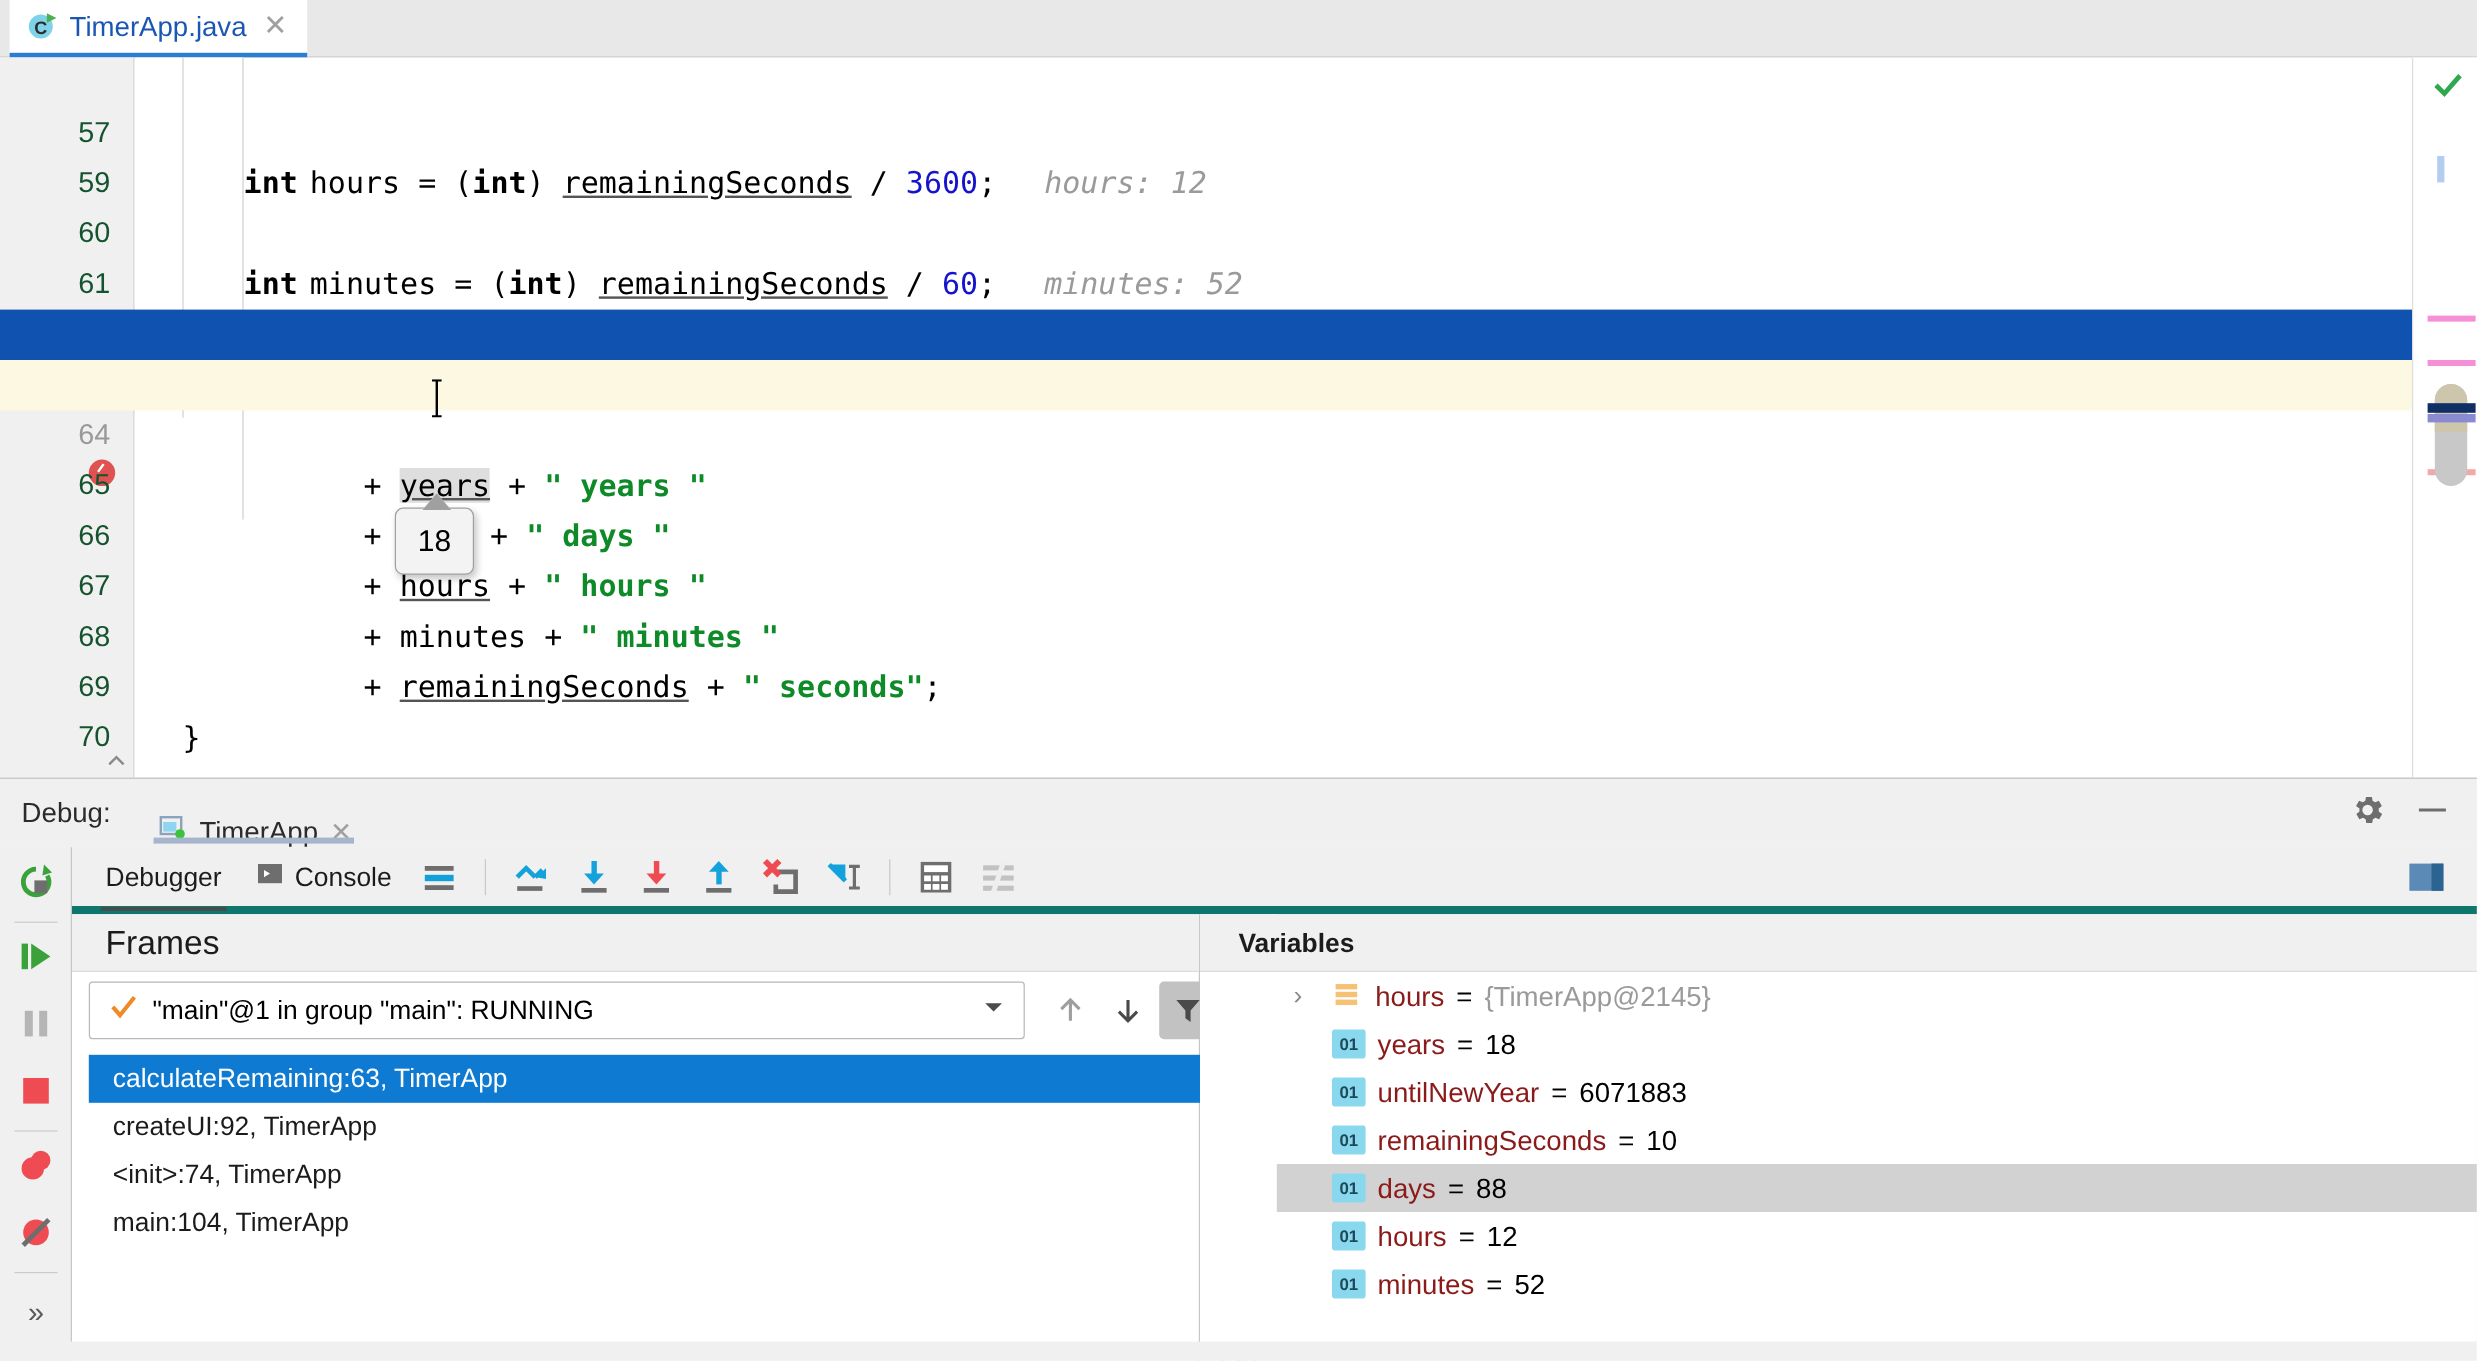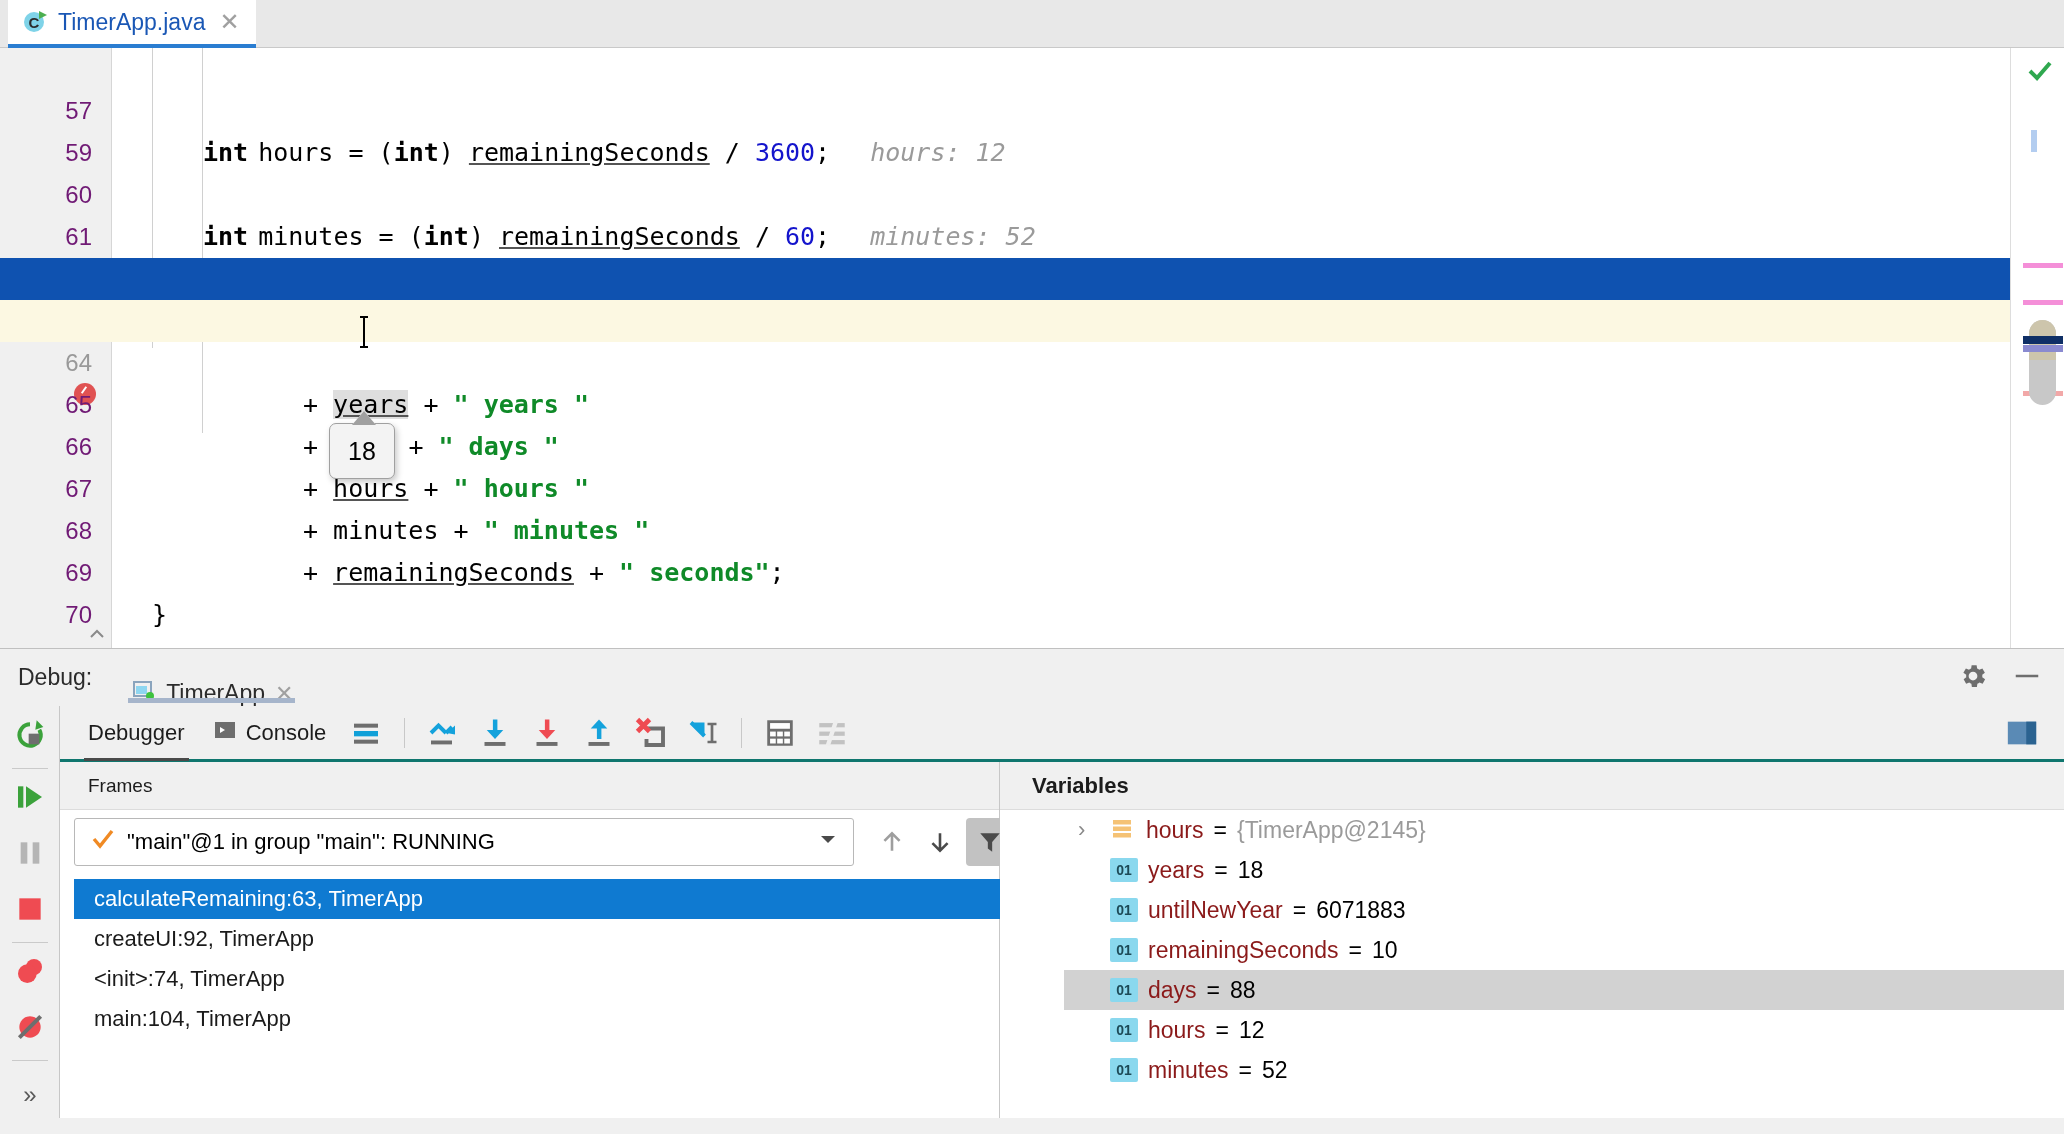--- a/index.html
+++ b/index.html
@@ -44,21 +44,21 @@
     position: absolute; left: 0; top: 0; width: 2010px; height: 600px;
   }
   .line {
     position: relative; height: 42px; line-height: 42px;
     white-space: pre;
     font-family: "DejaVu Sans Mono", monospace;
     font-size: 25px;
   }
   .ln {
     position: absolute; left: 0; width: 92px; text-align: right;
-    color: #701a75; font-size: 24px;
+    color: #14532d; font-size: 24px;
     font-family: "Liberation Sans", sans-serif;
   }
   .lcode { position: absolute; left: 203px; color: #000000; }
   .line.hl { background: #0f52b0; }
   .line.hl .lcode, .line.hl .kw { color: #ffffff; }
   .line.hl .ln { color: #c9dcf2; }
   .line.cursor-line { background: #fcf8e2; }
   .line.cursor-line .ln { color: #999; }
 
   .kw { color: #000000; font-weight: bold; }
@@ -179,42 +179,42 @@
     position: absolute; left: 0; width: 60px; height: 54px;
     display: flex; align-items: center; justify-content: center;
   }
   .side-sep {
     position: absolute; left: 12px; width: 36px; height: 1px; background: #cacaca;
   }
 
   
   .dbg-tabs {
     position: absolute; left: 60px; top: 706px; width: 2004px; height: 56px;
-    background: #f0f0f0; border-bottom: 3px solid #0f766e;
+    background: #f0f0f0; border-bottom: 7px solid #0f766e;
     display: flex; align-items: center;
   }
   .dbg-tab {
     position: relative; height: 56px; display: flex; align-items: center; gap: 9px;
     padding: 0 14px; font-size: 22px; color: #1c1c1c;
   }
   .dbg-tab.active::after {
     content:""; position:absolute; left: 10px; right: 10px; bottom: 0;
     height: 3px; background: #4a4a4a;
   }
   .tb-sep { width: 1px; height: 30px; background: #c8c8c8; margin: 0 12px; }
   .tb-icon { width: 40px; height: 40px; display:flex; align-items:center; justify-content:center; margin: 0 6px; }
 
   
   .frames-pane {
     position: absolute; left: 60px; top: 762px; width: 940px; height: 372px;
     background: #ffffff; border-right: 1px solid #c7c7c7;
   }
   .pane-title {
     height: 48px; line-height: 48px; padding-left: 28px;
-    font-size: 19px; color: #1c1c1c; background: #f0f0f0;
+    font-size: 28px; color: #1c1c1c; background: #f0f0f0;
     border-bottom: 1px solid #dcdcdc;
   }
   .thread-combo {
     position: absolute; left: 14px; top: 56px; width: 780px; height: 48px;
     background: #ffffff; border: 1px solid #b8b8b8; border-radius: 3px;
     display: flex; align-items: center; gap: 12px; padding-left: 16px;
     font-size: 22px; color: #000;
   }
   .combo-arrow {
     position: absolute; right: 14px; top: 50%; transform: translateY(-50%);

